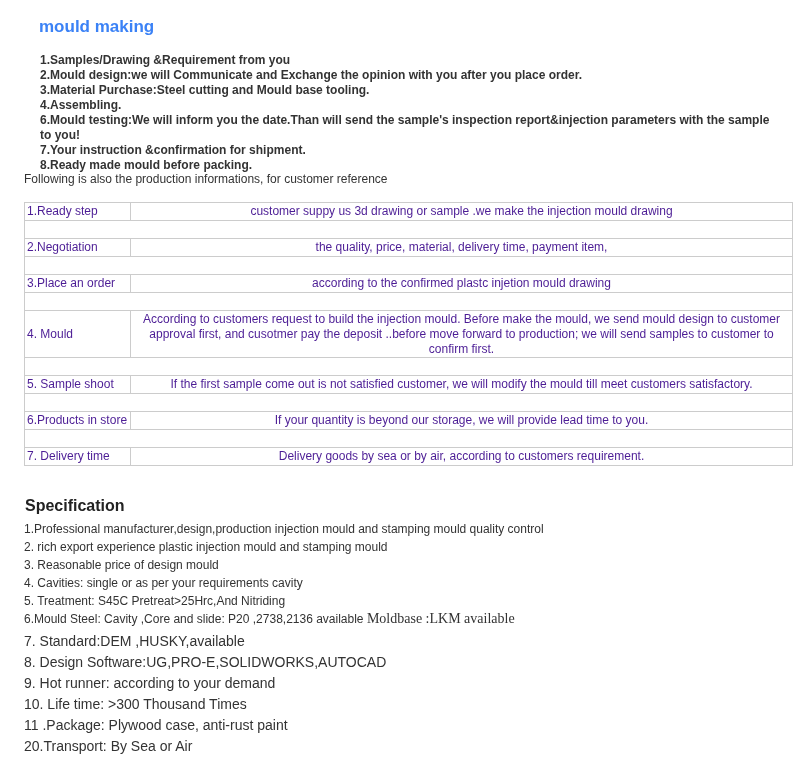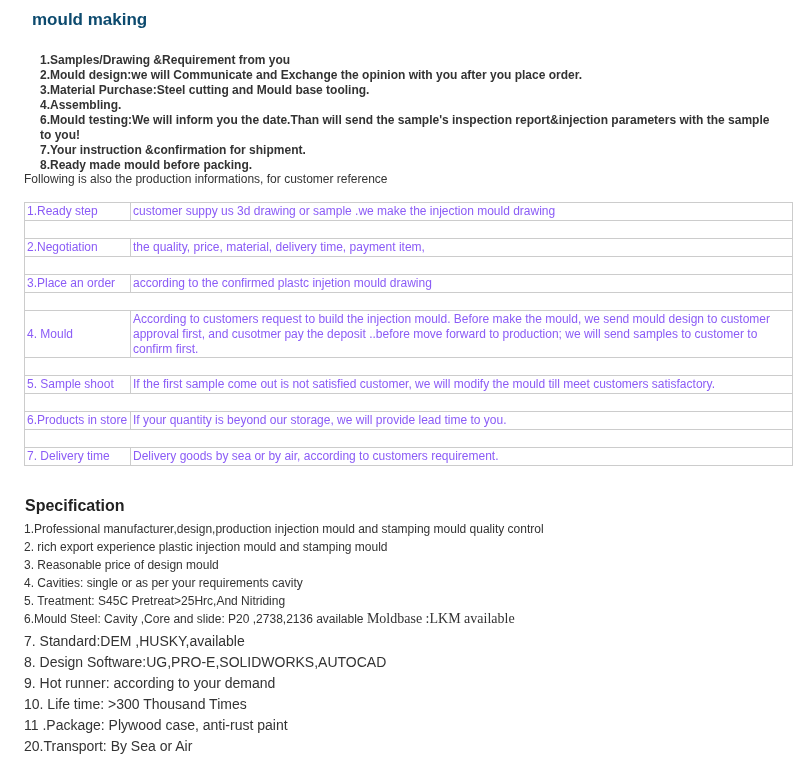--- a/index.html
+++ b/index.html
@@ -2,38 +2,38 @@
 <html><head>
   <meta charset="utf-8">
   <style>
     html, body { margin: 0; padding: 0; background: #ffffff; }
     body {
       width: 797px; height: 764px; overflow: hidden; position: relative;
       font-family: "Liberation Sans", sans-serif; color: #333333;
     }
     .h1 {
       position: absolute; left: 24px; top: 2px;
-      font-size: 17px; font-weight: bold; color: #0c4a6e; margin: 8px;
+      font-size: 17px; font-weight: bold; color: #3b82f6; margin: 15px;
     }
     .steps {
       position: absolute; left: 24px; top: 37px;
       font-size: 12px; line-height: 15px; margin: 16px; padding: 0; list-style: none; font-weight: bold;
     }
     .intro {
       position: absolute; left: 24px; top: 172px; font-size: 12px; line-height: 15px;
     }
     table.info {
       position: absolute; left: 24px; top: 202px; width: 769px;
-      border-collapse: collapse; font-size: 12px; color: #8b5cf6;
+      border-collapse: collapse; font-size: 12px; color: #4c1d95;
     }
     table.info td {
       border: 1px solid #cccccc; padding: 0 2px; height: 17px; line-height: 15px;
     }
     table.info td.label { width: 101px; text-align: left; white-space: nowrap; }
-    table.info td.value { text-align: left; margin-top: 32px; }
+    table.info td.value { text-align: center; margin-top: 32px; }
     table.info tr.spacer td { height: 17px; }
     table.info tr.tall td { height: 46px; }
     .h2 {
       position: absolute; left: 25px; top: 497px;
       font-size: 16px; font-weight: bold; color: #222222; margin: 0;
     }
     .spec-small {
       position: absolute; left: 24px; top: 520px; margin: 0; padding: 0; list-style: none;
       font-size: 12px; line-height: 18px;
     }

